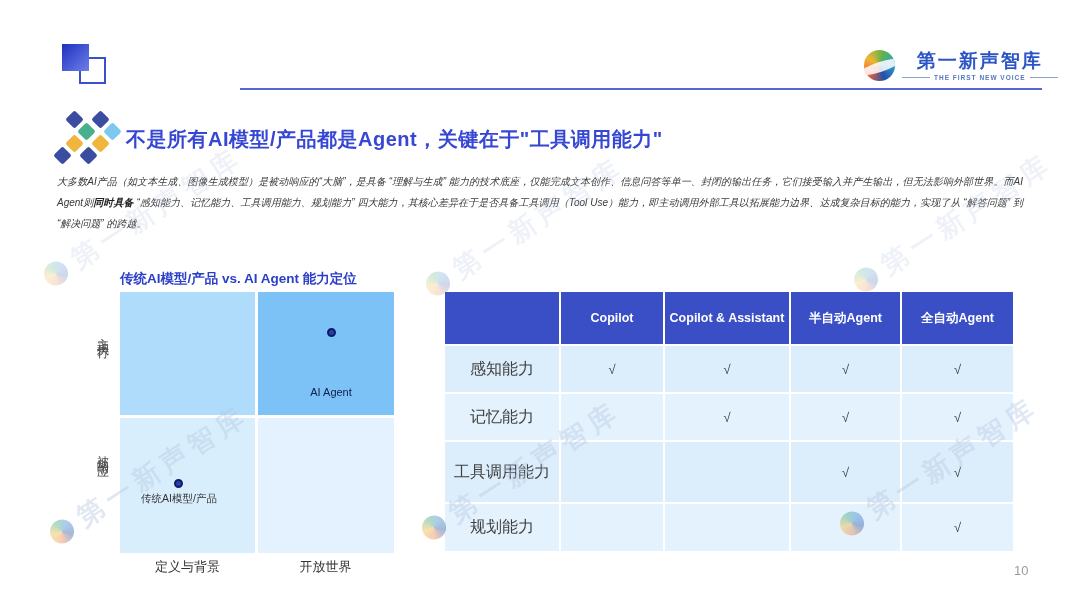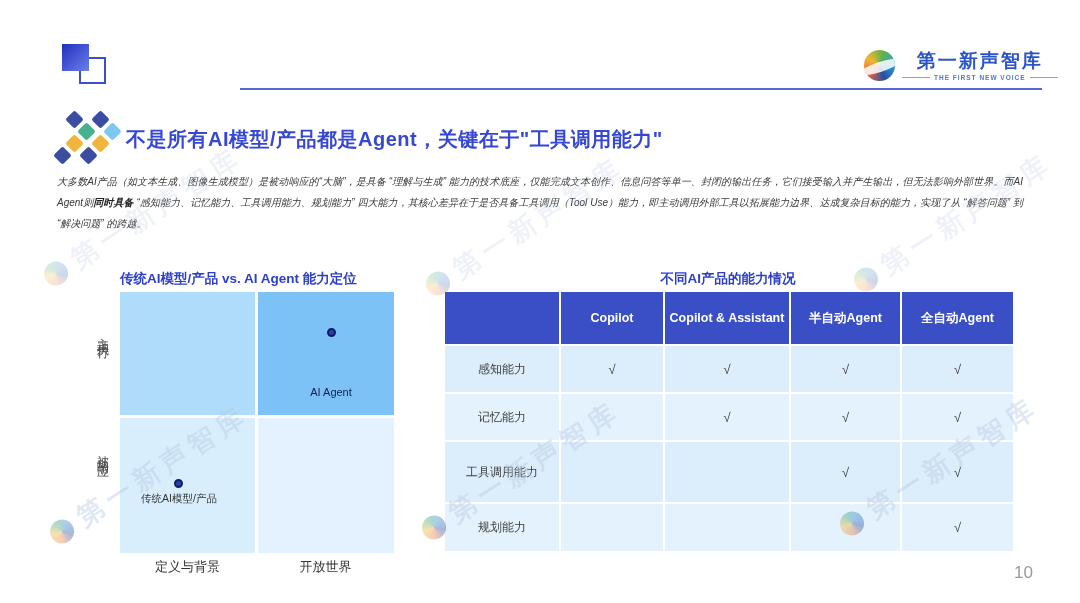--- a/index.html
+++ b/index.html
@@ -80,31 +80,31 @@
   .lbl-agent { left:331px; top:342px; transform:translateX(-50%); color:#101e50;margin-top:44px; }
   .lbl-trad  { left:179px; top:492px; transform:translateX(-50%); color:#333; font-size:10.5px; }
 
   
   .table-title { position:absolute; left:443px; top:270px; width:570px; text-align:center;
     font-size:13.5px; font-weight:bold; color:#2b3fc8; z-index:2; }
   .cap-table { position:absolute; left:443px; top:290px; width:570px;
     border-collapse:separate; border-spacing:2px; table-layout:fixed; z-index:1; }
   .cap-table thead th { background:#3a4fc6; color:#fff; font-size:12.5px; font-weight:bold;
     height:52px; text-align:center; }
-  .cap-table tbody th { font-size:12px; font-weight:normal; color:#3f3f3f; text-align:center; }
+  .cap-table tbody th { font-size:16px; font-weight:normal; color:#3f3f3f; text-align:center; }
   .cap-table tbody td { font-size:13px; color:#444; text-align:center; }
   .cap-table tbody tr:nth-child(odd)  th, .cap-table tbody tr:nth-child(odd)  td { background:#dcedfb; }
   .cap-table tbody tr:nth-child(even) th, .cap-table tbody tr:nth-child(even) td { background:#e4f2fd; }
   .cap-table tbody tr:nth-child(1) th, .cap-table tbody tr:nth-child(1) td { height:46px; }
   .cap-table tbody tr:nth-child(2) th, .cap-table tbody tr:nth-child(2) td { height:46px; }
   .cap-table tbody tr:nth-child(3) th, .cap-table tbody tr:nth-child(3) td { height:60px; }
   .cap-table tbody tr:nth-child(4) th, .cap-table tbody tr:nth-child(4) td { height:47px; }
 
   
-  .page-number { position:absolute; left:1014px; top:563px; font-size:17px; color:#9a9a9a; z-index:2; }
+  .page-number { position:absolute; left:1014px; top:563px; font-size:13px; color:#9a9a9a; z-index:2; }
 </style>
 </head>
 <body>
 
 <div class="slide">
 
   <div class="wm faint" style="left:46px;  top:262px;">
       <span class="wm-globe"></span>
       <span>第一新声智库</span>
     </div>
@@ -168,21 +168,20 @@
   </div>
   <div class="v-label v-top">主动执行</div>
   <div class="v-label v-bottom">被动响应</div>
   <div class="x-label x-left">定义与背景</div>
   <div class="x-label x-right">开放世界</div>
   <div class="pt-dot dot-agent"></div>
   <div class="pt-label lbl-agent">AI Agent</div>
   <div class="pt-dot dot-trad"></div>
   <div class="pt-label lbl-trad">传统AI模型/产品</div>
 
-  <div class="table-title">不同AI产品的能力情况</div>
   <table class="cap-table">
     <colgroup>
         <col style="width:114px">
         <col style="width:102px">
         <col style="width:124px">
         <col style="width:109px">
         <col style="width:111px">
       </colgroup>
     <thead>
       <tr>

